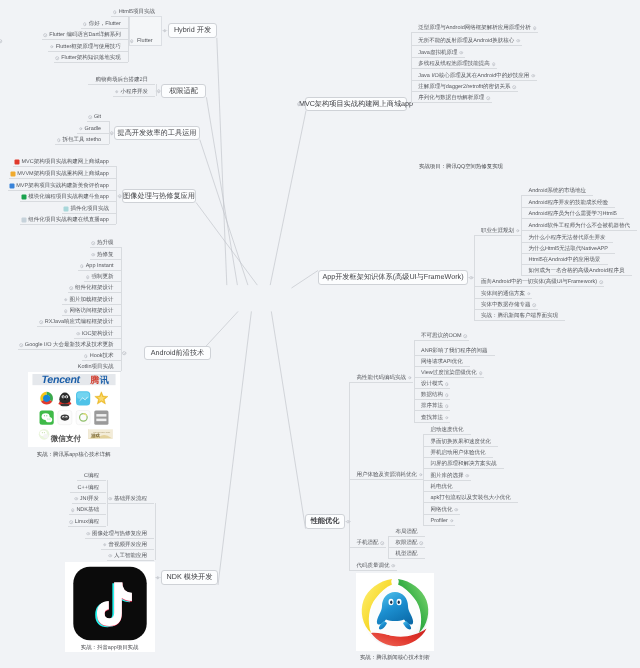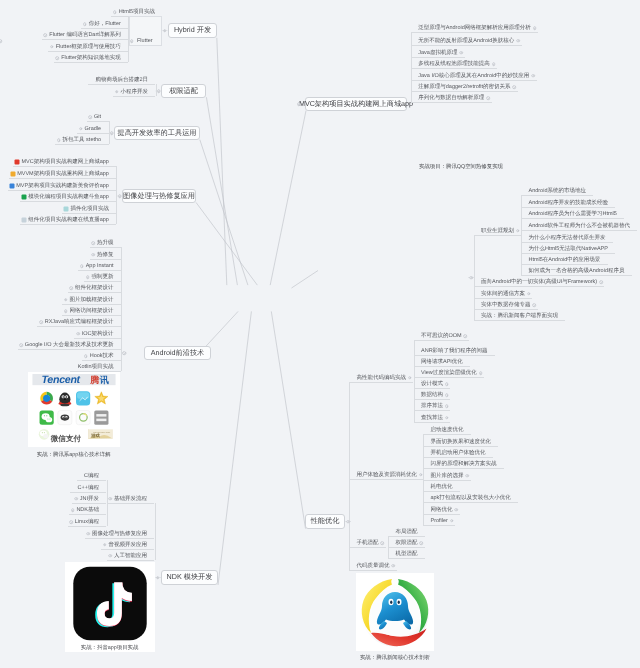--- a/index.html
+++ b/index.html
@@ -231,20 +231,21 @@
       <div class="leaf l" style="left: 528.5px; top: 237.5px;">为什么小程序无法替代原生开发</div>
       <div class="leaf l" style="left: 528.5px; top: 248.5px;">为什么Html5无法取代NativeAPP</div>
       <div class="leaf l" style="left: 528.5px; top: 259.5px;">Html5在Android中的应用场景</div>
       <div class="leaf l" style="left: 528.5px; top: 270.5px;">如何成为一名合格的高级Android程序员</div>
       <div style="position: absolute; width: 0px; border-left: 0.5px solid rgb(216, 219, 223); left: 473.5px; top: 234.5px; height: 85px;"></div>
       <div class="leaf l" style="left: 481px; top: 230.5px;">职业生涯规划</div>
       <div class="leaf l" style="left: 481px; top: 282px;">面向Android中的一切实体(高级UI与Framework)</div>
       <div class="leaf l" style="left: 481px; top: 293.5px;">实体间的通信方案</div>
       <div class="leaf l" style="left: 481px; top: 305px;">实体中数据存储专题</div>
       <div class="leaf l" style="left: 481px; top: 315.5px;">实战：腾讯新闻客户端界面实现</div>
+      <div class="node" style="left: 318px; top: 270px; width: 150px; height: 15px;">App开发框架知识体系(高级UI与FrameWork)</div>
       <div style="position: absolute; width: 0px; border-left: 0.5px solid rgb(216, 219, 223); left: 413.5px; top: 340px; height: 81.5px;"></div>
       <div class="leaf l" style="left: 421px; top: 336px;">不可思议的OOM</div>
       <div class="leaf l" style="left: 421px; top: 350.5px;">ANR影响了我们程序的问题</div>
       <div class="leaf l" style="left: 421px; top: 362px;">网络请求API优化</div>
       <div class="leaf l" style="left: 421px; top: 373px;">View过度渲染层级优化</div>
       <div class="leaf l" style="left: 421px; top: 384px;">设计模式</div>
       <div class="leaf l" style="left: 421px; top: 395px;">数据结构</div>
       <div class="leaf l" style="left: 421px; top: 406px;">排序算法</div>
       <div class="leaf l" style="left: 421px; top: 417.5px;">查找算法</div>
       <div style="position: absolute; width: 0px; border-left: 0.5px solid rgb(216, 219, 223); left: 423px; top: 434px; height: 90.5px;"></div>
@@ -259,21 +260,21 @@
       <div class="leaf l" style="left: 430.5px; top: 520.5px;">Profiler</div>
       <div style="position: absolute; width: 0px; border-left: 0.5px solid rgb(216, 219, 223); left: 388px; top: 535.5px; height: 22.5px;"></div>
       <div class="leaf l" style="left: 395.5px; top: 531.5px;">布局适配</div>
       <div class="leaf l" style="left: 395.5px; top: 543px;">权限适配</div>
       <div class="leaf l" style="left: 395.5px; top: 554px;">机型适配</div>
       <div style="position: absolute; width: 0px; border-left: 0.5px solid rgb(216, 219, 223); left: 349px; top: 381.5px; height: 188px;"></div>
       <div class="leaf l" style="left: 356.5px; top: 377.5px;">高性能代码编码实战</div>
       <div class="leaf l" style="left: 356.5px; top: 474.5px;">用户体验及资源消耗优化</div>
       <div class="leaf l" style="left: 356.5px; top: 543px;">手机适配</div>
       <div class="leaf l" style="left: 356.5px; top: 565.5px;">代码质量调优</div>
-      <div class="node" style="left: 305px; top: 514px; width: 40px; height: 15px;">性能优化</div>
+      <div class="node" style="left: 305px; top: 514px; width: 40px; height: 15px; font-weight: bold;">性能优化</div>
       <div class="picwrap" style="left: 356px; top: 573px; width: 78px; height: 78px;">
         <svg viewBox="0 0 156 156" xmlns="http://www.w3.org/2000/svg" width="78" height="78" style="display: block;">
   <defs>
     <radialGradient id="qbbg" cx="42%" cy="34%" r="74%">
       <stop offset="0%" stop-color="#ffffff"></stop>
               <stop offset="72%" stop-color="#fdfdfd"></stop>
       <stop offset="100%" stop-color="#e8eaee"></stop>
     </radialGradient>
     <linearGradient id="qbY" x1="0" y1="0" x2="1" y2="1">
       <stop offset="0%" stop-color="#fff27a"></stop>

